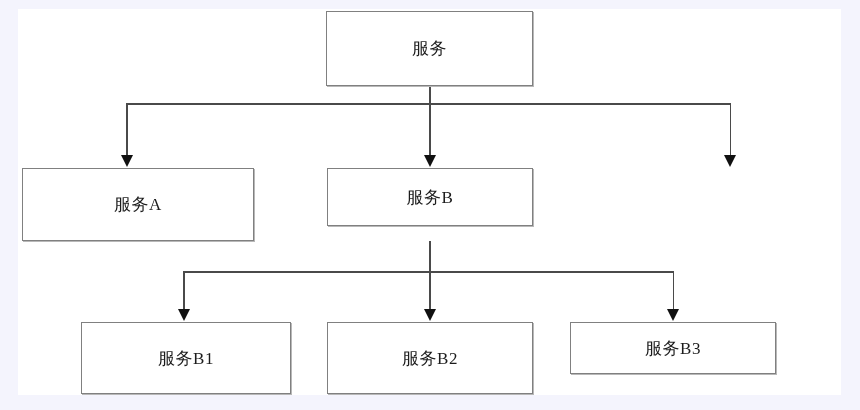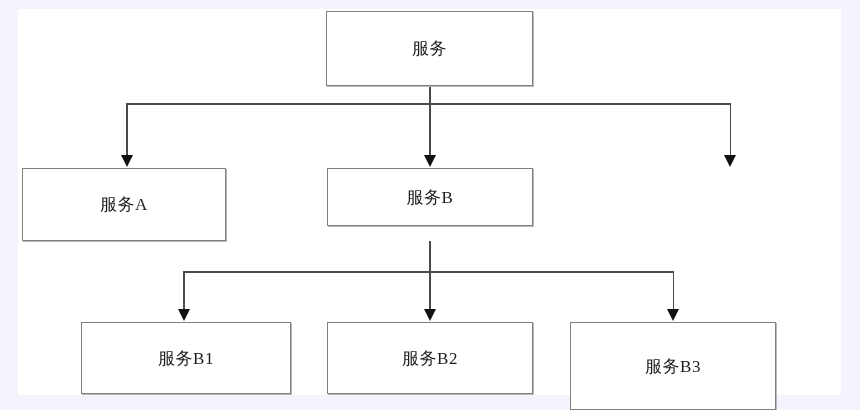--- a/index.html
+++ b/index.html
@@ -90,33 +90,33 @@
   <div class="edge-line edge-v" style="left:429px; top:271px; height:40px;"></div>
   <div class="arrow-head" style="left:423.5px; top:309px;"></div>
 
   <div class="edge-line edge-v" style="left:672.5px; top:271px; height:40px;"></div>
   <div class="arrow-head" style="left:667px; top:309px;"></div>
 
   <div class="node" style="left:326px; top:11px; width:207px; height:75px;">
     <span class="node-label">服务</span>
   </div>
 
-  <div class="node" style="left:22px; top:168px; width:204px; height:73px;">
+  <div class="node" style="left:22px; top:168px; width:232px; height:73px;">
     <span class="node-label">服务A</span>
   </div>
 
   <div class="node" style="left:327px; top:168px; width:206px; height:58px;">
     <span class="node-label">服务B</span>
   </div>
 
 
   <div class="node" style="left:81px; top:322px; width:210px; height:72px;">
     <span class="node-label">服务B1</span>
   </div>
 
   <div class="node" style="left:327px; top:322px; width:206px; height:72px;">
     <span class="node-label">服务B2</span>
   </div>
 
-  <div class="node" style="left:570px; top:322px; width:206px; height:88px;">
+  <div class="node" style="left:570px; top:322px; width:206px; height:52px;">
     <span class="node-label">服务B3</span>
   </div>
 </div>
 
 </body></html>

